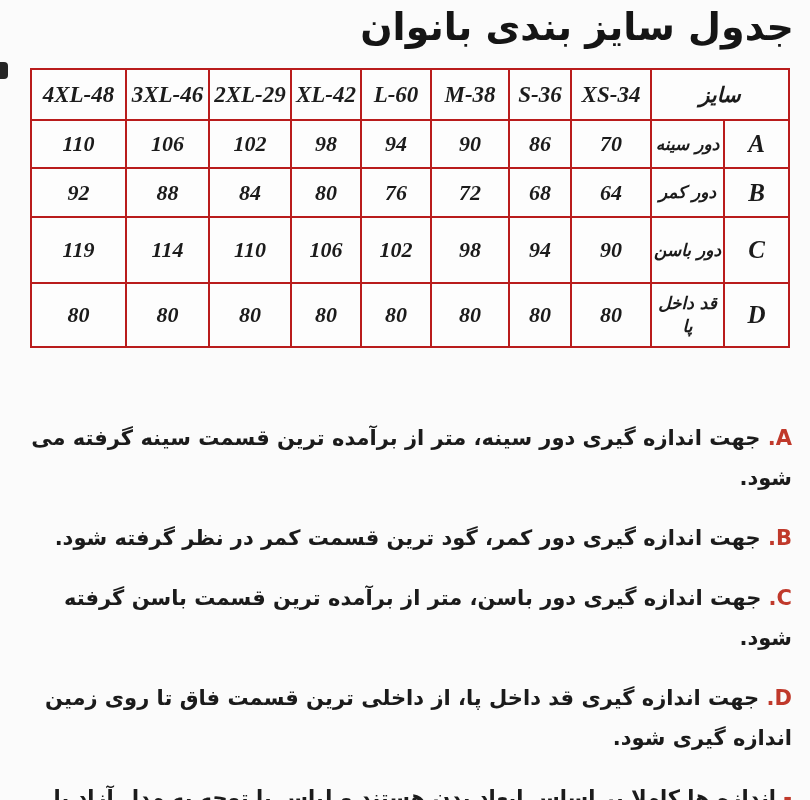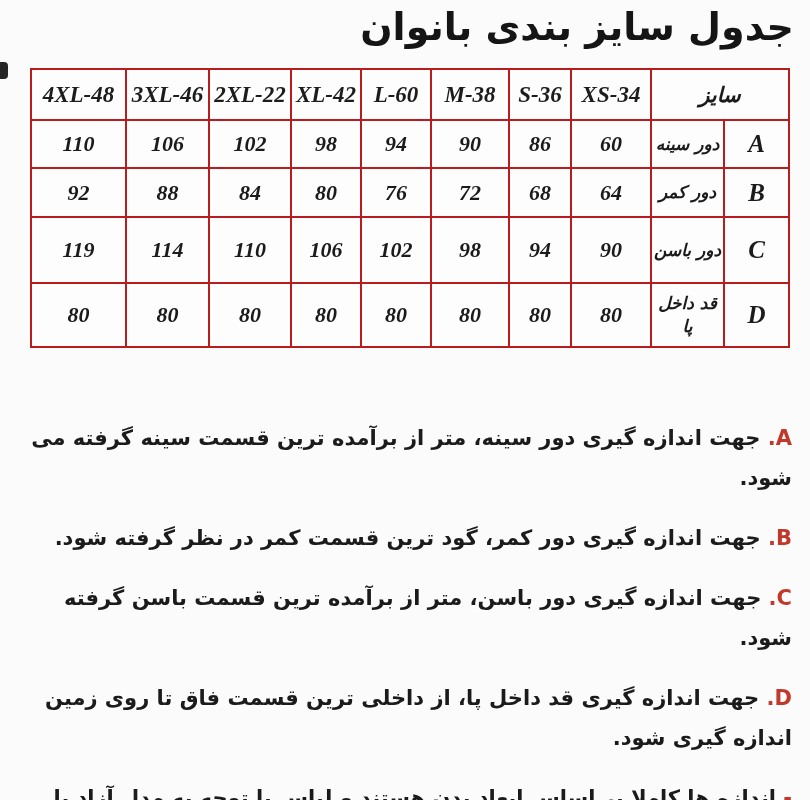--- a/index.html
+++ b/index.html
@@ -105,37 +105,37 @@
       <col style="width:78px">
     <col style="width:62px">
       <col style="width:80px">
       <col style="width:73px">
     <col style="width:65px">
   </colgroup>
   <tbody>
       <tr class="row-head">
     <th class="size-col">4XL-48</th>
     <th class="size-col">3XL-46</th>
-    <th class="size-col">2XL-22</th>
+    <th class="size-col">2XL-29</th>
     <th class="size-col">XL-42</th>
     <th class="size-col">L-60</th>
     <th class="size-col">M-38</th>
     <th class="size-col">S-36</th>
     <th class="size-col">XS-34</th>
     <th class="size-span" colspan="2">سایز</th>
   </tr>
   <tr class="row-a">
     <td class="val">110</td>
     <td class="val">106</td>
     <td class="val">102</td>
     <td class="val">98</td>
     <td class="val">94</td>
     <td class="val">90</td>
     <td class="val">86</td>
-    <td class="val">60</td>
+    <td class="val">70</td>
     <td class="measure">دور سینه</td>
     <td class="letter">A</td>
   </tr>
   <tr class="row-b">
     <td class="val">92</td>
     <td class="val">88</td>
     <td class="val">84</td>
     <td class="val">80</td>
     <td class="val">76</td>
     <td class="val">72</td>

